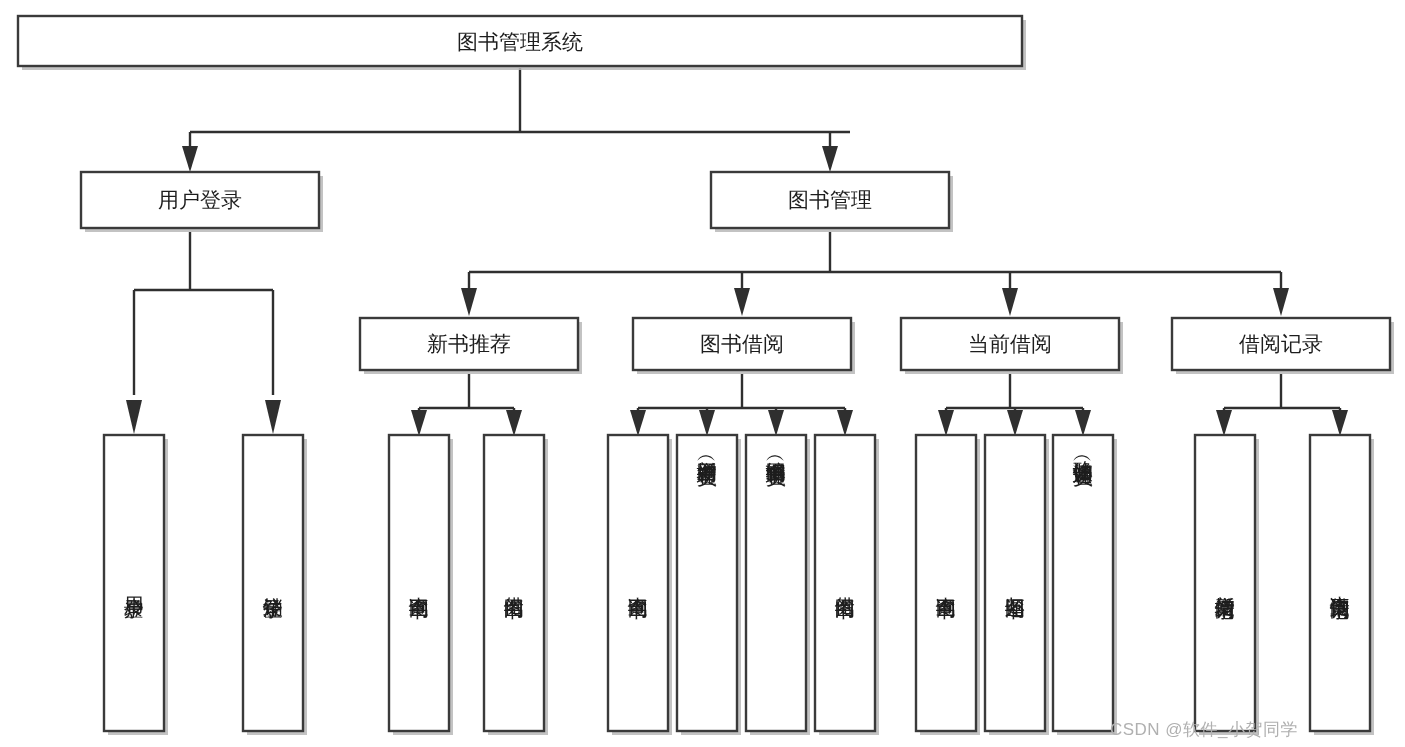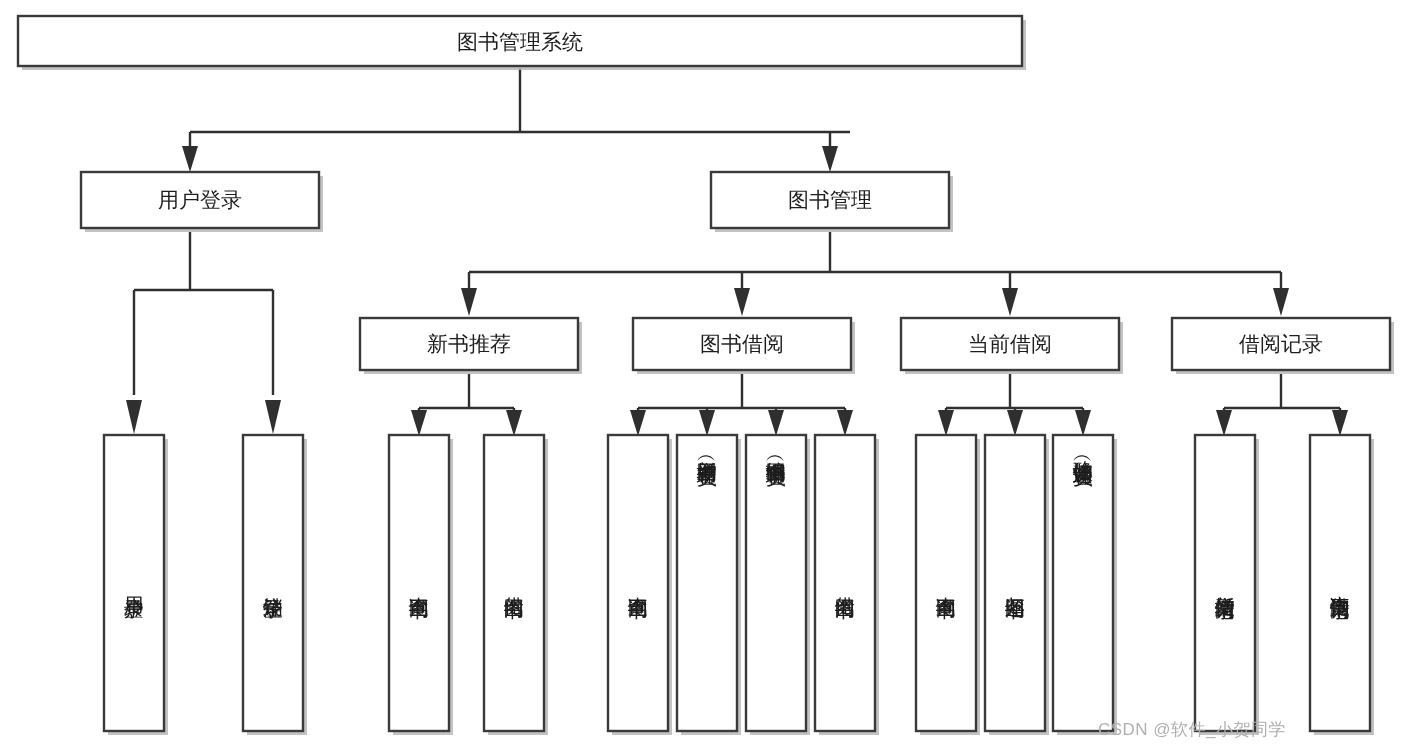--- a/index.html
+++ b/index.html
@@ -60,21 +60,21 @@
     color: #1d1d1d;
     writing-mode: vertical-rl;
     text-orientation: upright;
     letter-spacing: 1px;
     white-space: nowrap;
     pointer-events: none;
     text-align: center;
   }
   .watermark {
     position: absolute;
-    right: 20px;
+    right: 8px;
     bottom: 6px;
     font-family: "Liberation Sans", "DejaVu Sans", sans-serif;
     font-size: 17px;
     color: #b0b0b0;
     letter-spacing: 0.5px;
     white-space: nowrap;
   }
 </style>
 </head>
 <body>

